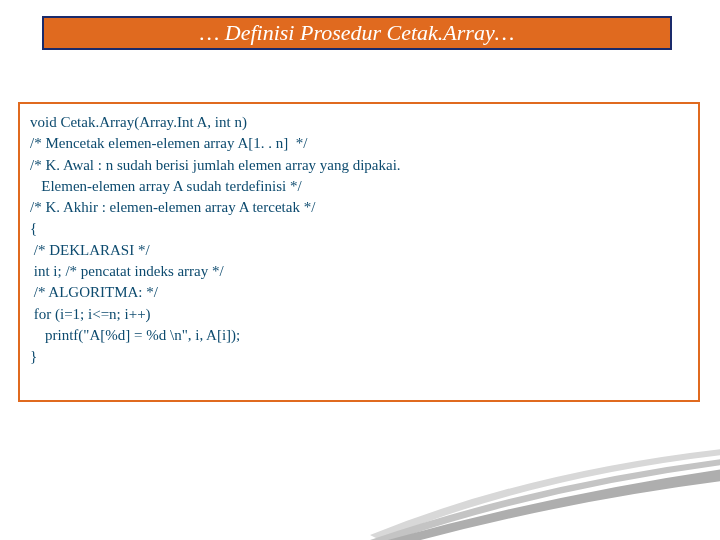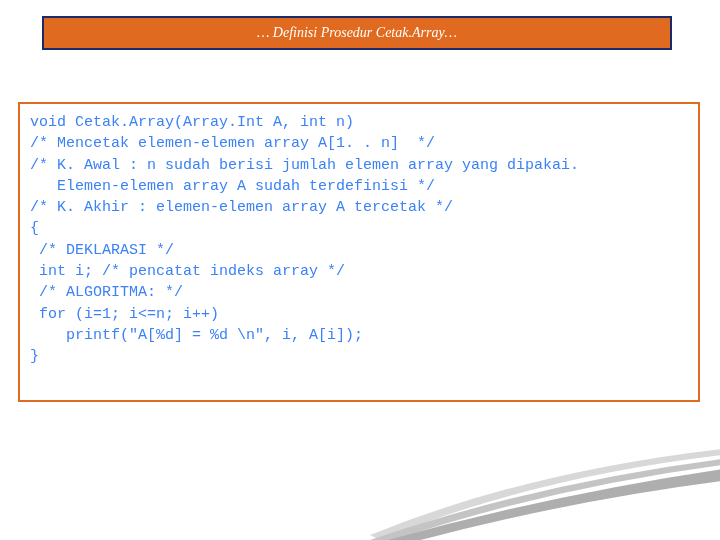--- a/index.html
+++ b/index.html
@@ -18,39 +18,39 @@
     width: 630px;
     height: 34px;
     background: #e06a1f;
     border: 2px solid #1a2a6b;
     display: flex;
     align-items: center;
     justify-content: center;
   }
   .title-text {
     color: #ffffff;
-    font-size: 14px;
+    font-size: 22px;
     font-style: italic;
     font-family: Georgia, 'Times New Roman', serif;
   }
   .code-box {
     position: absolute;
     top: 102px;
     left: 18px;
     width: 682px;
     height: 300px;
     background: #ffffff;
     border: 2px solid #e06a1f;
     padding: 8px 10px;
   }
   .code-box pre {
-    font-family: Liberation Mono, monospace;
+    font-family: Liberation Serif, serif;
     font-size: 15px;
     line-height: 1.42;
-    color: #3b82f6;
+    color: #0c4a6e;
     white-space: pre;
   }
   .swoosh {
     position: absolute;
     bottom: -10px;
     right: -10px;
     width: 360px;
     height: 110px;
     pointer-events: none;
   }

